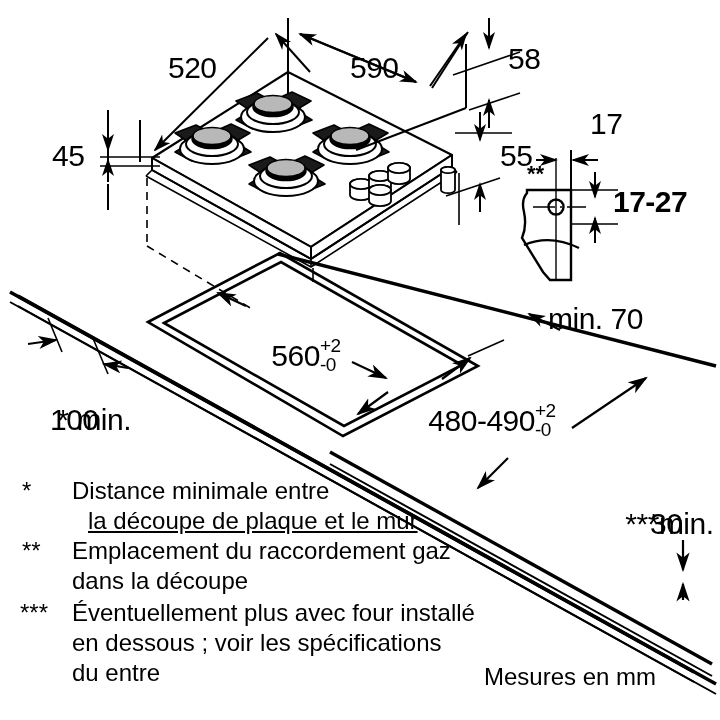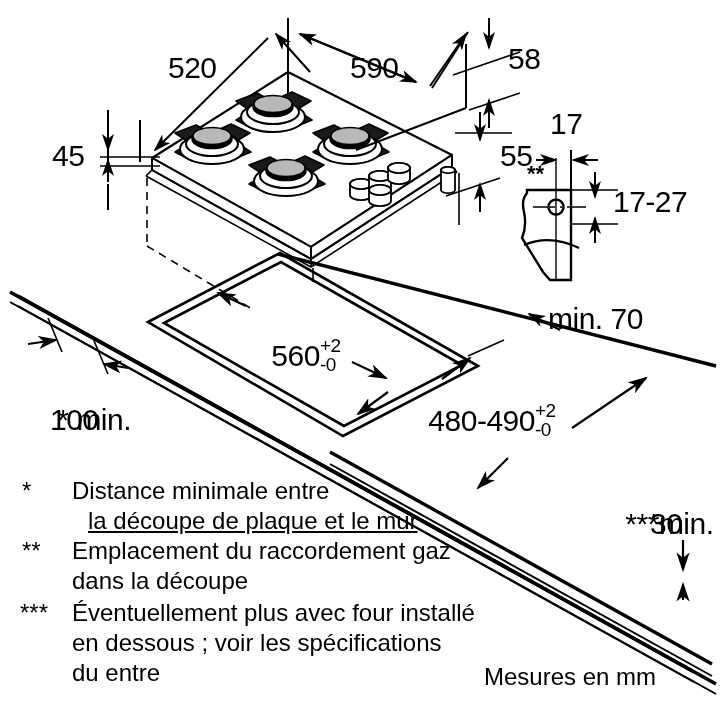--- a/index.html
+++ b/index.html
@@ -402,25 +402,25 @@
   <div class="lbl dim" style="left:168px; top:52px;">520</div>
 
   <div class="lbl dim" style="left:350px; top:52px;">590</div>
 
   <div class="lbl dim" style="left:52px; top:140px;">45</div>
 
   <div class="lbl dim" style="left:508px; top:43px;">58</div>
 
   <div class="lbl dim" style="left:500px; top:140px;">55</div>
 
-  <div class="lbl dim" style="left:550px; top:108px;text-align:right;">17</div>
+  <div class="lbl dim" style="left:590px; top:108px;text-align:right;">17</div>
 
   <div class="lbl stars-sm" style="left:527px; top:162px; font-weight:700;">**</div>
 
-  <div class="lbl dim" style="left:613px; top:186px;">17-27</div>
+  <div class="lbl dim" style="left:613px; top:186px;font-weight:bold;">17-27</div>
 
   <div class="lbl dim" style="left:548px; top:303px;">min. 70</div>
 
   <div class="lbl dim" style="left:240px; top:308px;text-align:center;">
     <span>560</span><span class="tol"><span class="up">+2</span><span class="dn">-0</span></span>
   </div>
 
   <div class="lbl dim" style="left:397px; top:373px;">
     <span>480-490</span><span class="tol"><span class="up">+2</span><span class="dn">-0</span></span>
   </div>

